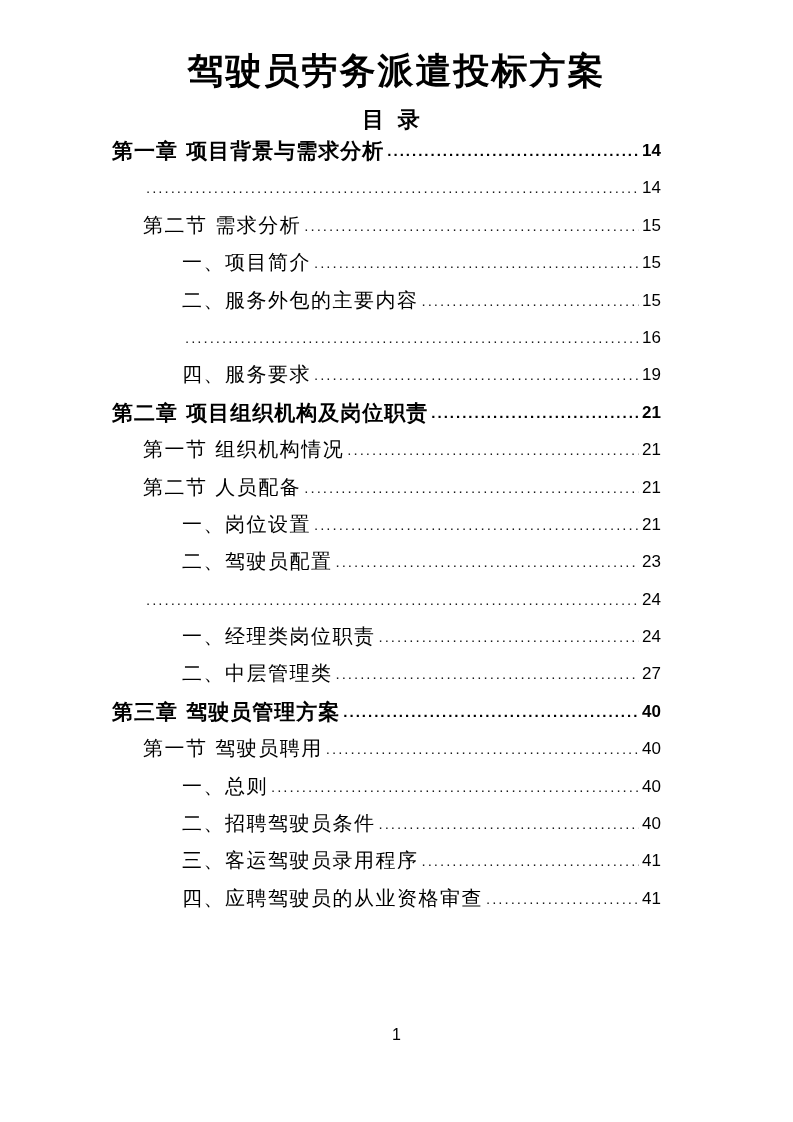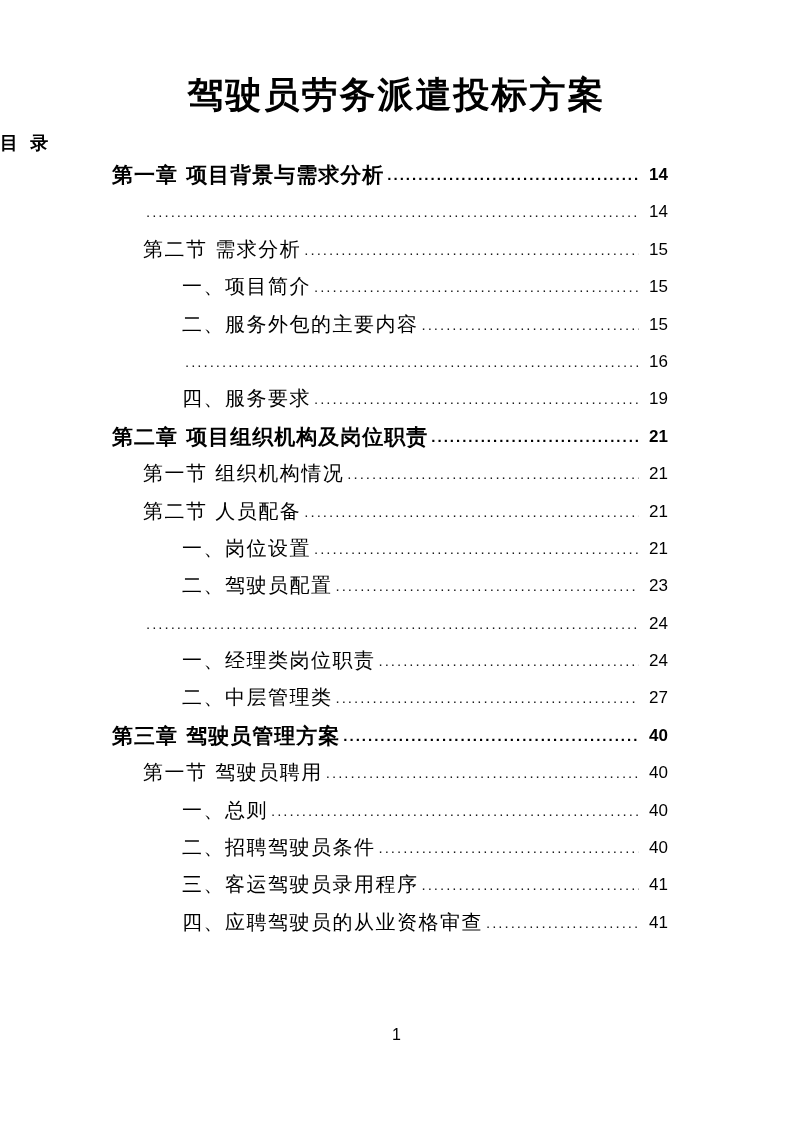--- a/index.html
+++ b/index.html
@@ -7,36 +7,37 @@
     padding: 0;
     background: #ffffff;
   }
   .page {
     position: relative;
     width: 793px;
     height: 1122px;
     box-sizing: border-box;
     background: #ffffff;
     color: #000000;
-    padding-top: 72px;
+    padding-top: 48px;
     font-family: "DejaVu Serif", serif;
     overflow: hidden;
   }
   .doc-title {
     margin: 0;
     text-align: center;
     font-size: 36px;
     line-height: 44px;
     font-weight: bold;
     letter-spacing: 2px;
     font-family: "DejaVu Serif", serif;
   }
   .toc-heading {
     margin: 14px 8px 0 0;
-    font-size: 18px;
+    text-align: center;
+    font-size: 22px;
     line-height: 26px;
     font-weight: bold;
     letter-spacing: 3px;
     font-family: "DejaVu Serif", serif;
   }
   .toc {
     margin-top: 0;
     padding-left: 112px;
     width: 556px;
   }
@@ -72,21 +73,20 @@
     color: #1a1a1a;
   }
   .toc-row.chapter .dots::after {
     font-weight: bold;
     color: #000000;
   }
   .pagenum {
     font-family: "Liberation Sans", sans-serif;
     font-size: 17px;
     min-width: 26px;
-    text-align: right;
   }
   .toc-row.chapter .pagenum {
     font-weight: bold;
   }
   .footer-pagenum {
     position: absolute;
     top: 1024px;
     left: 0;
     right: 0;
     text-align: center;

